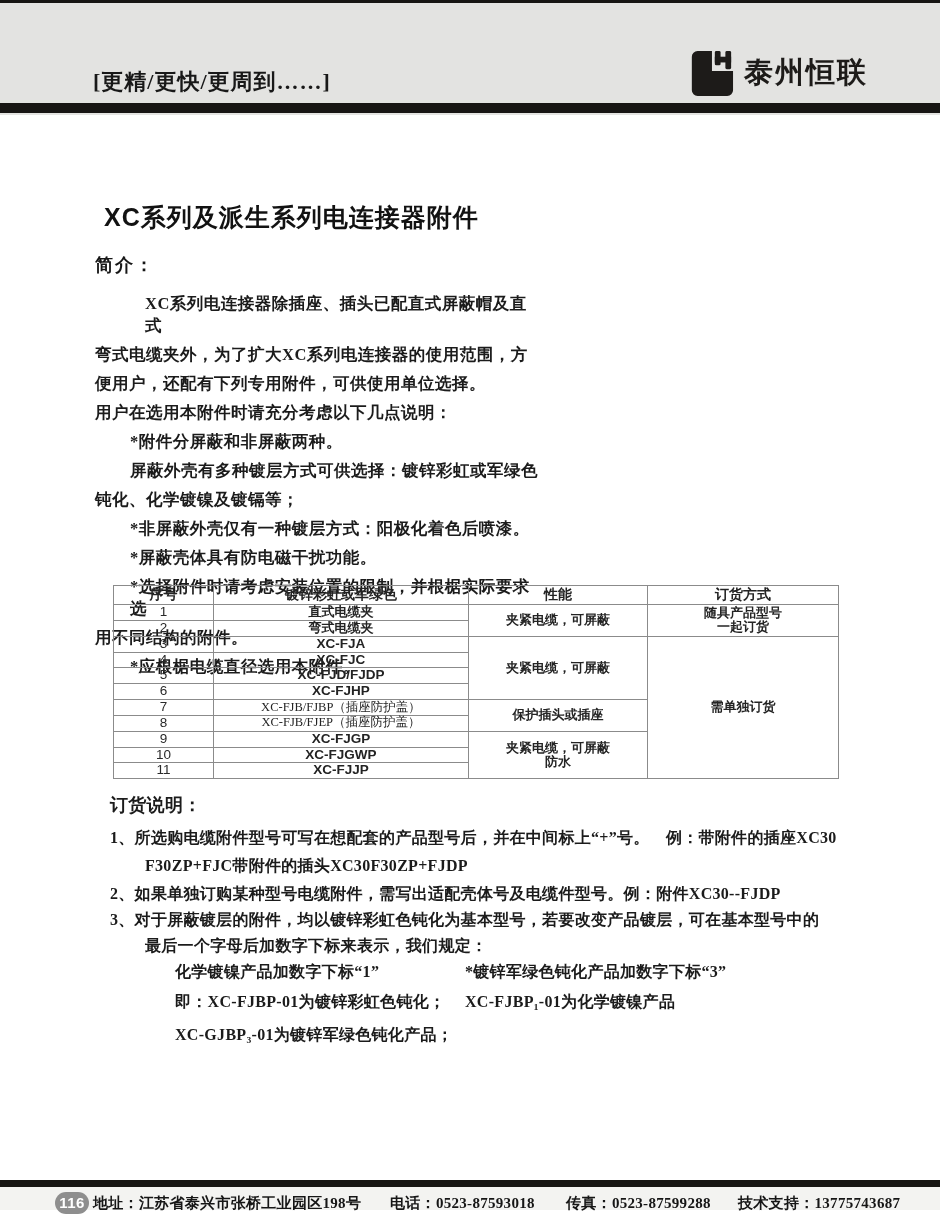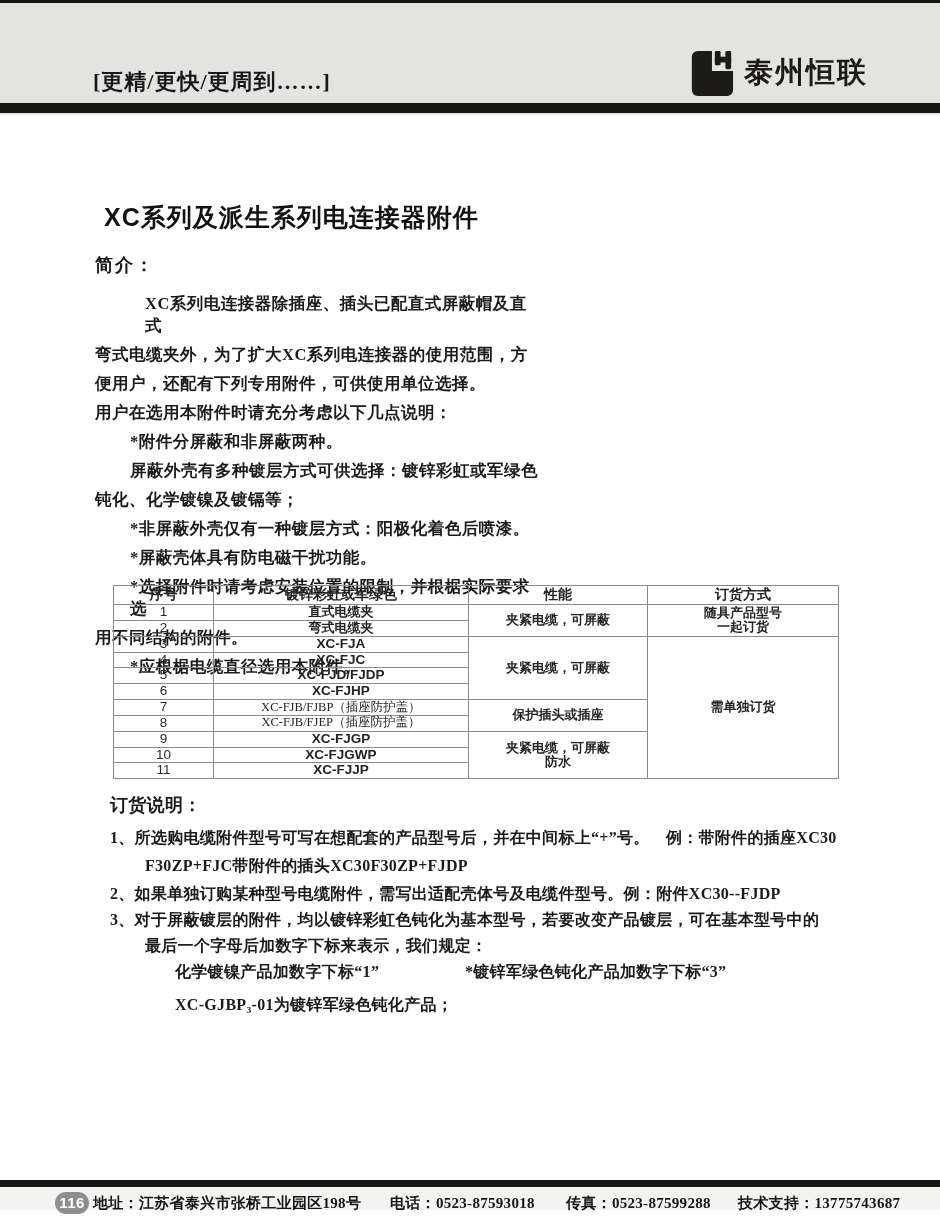--- a/index.html
+++ b/index.html
@@ -197,20 +197,24 @@
     <div class="nl n-heading">订货说明：</div>
     <div class="nl mt12">1、所选购电缆附件型号可写在想配套的产品型号后，并在中间标上“+”号。　例：带附件的插座XC30</div>
     <div class="nl mt8 ind-md mono-ish">F30ZP+FJC带附件的插头XC30F30ZP+FJDP</div>
     <div class="nl mt8">2、如果单独订购某种型号电缆附件，需写出适配壳体号及电缆件型号。例：附件XC30--FJDP</div>
     <div class="nl mt6">3、对于屏蔽镀层的附件，均以镀锌彩虹色钝化为基本型号，若要改变产品镀层，可在基本型号中的</div>
     <div class="nl mt6 ind-md">最后一个字母后加数字下标来表示，我们规定：</div>
     <div class="nl mt6 two-col">
       <span class="ind-ex" style="display:inline-block">化学镀镍产品加数字下标“1”</span>
       <span class="col-right">*镀锌军绿色钝化产品加数字下标“3”</span>
     </div>
+    <div class="nl mt10 two-col mono-ish">
+      <span class="ind-ex" style="display:inline-block">即：XC-FJBP-01为镀锌彩虹色钝化；</span>
+      <span class="col-right">XC-FJBP₁-01为化学镀镍产品</span>
+    </div>
     <div class="nl mt12 ind-ex mono-ish">XC-GJBP₃-01为镀锌军绿色钝化产品；</div>
   </div>
 
   <div class="footer-rule"></div>
 
   <div class="footer">
     <div class="page-badge">116</div>
     <div class="f-item f-address">地址：江苏省泰兴市张桥工业园区198号</div>
     <div class="f-item f-phone">电话：0523-87593018</div>
     <div class="f-item f-fax">传真：0523-87599288</div>

